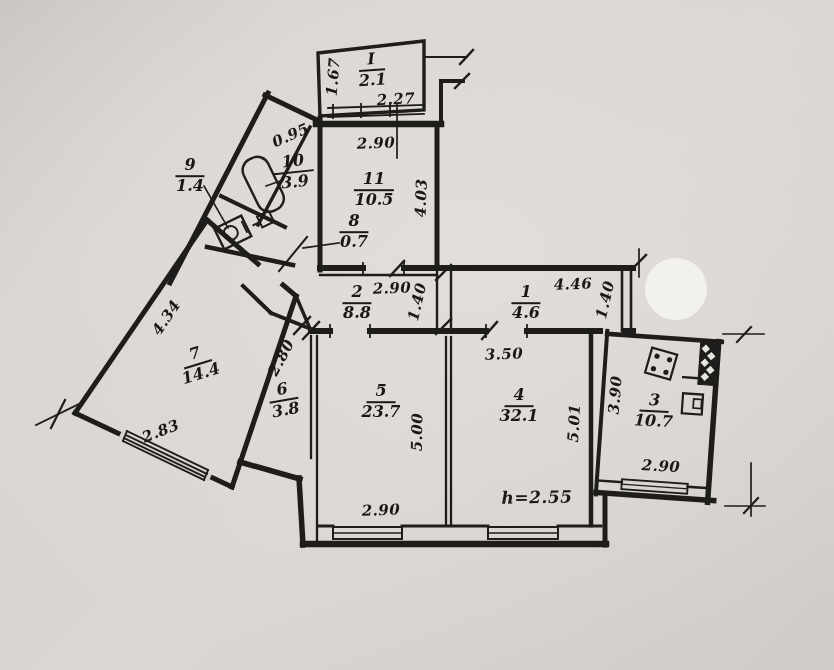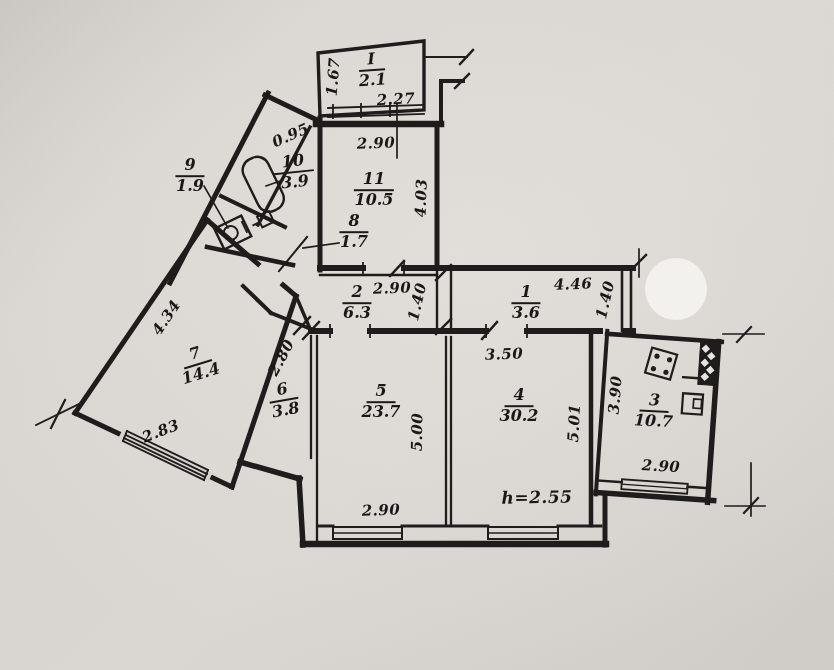--- a/index.html
+++ b/index.html
@@ -197,53 +197,53 @@
 <div class="lbl room" style="left:372px;top:70px;transform:translate(-50%,-50%) rotate(-4deg)">
   <div class="rl-num">I</div>
   <div class="rl-area">2.1</div>
 </div>
 <div class="lbl room" style="left:374px;top:190px;">
   <div class="rl-num">11</div>
   <div class="rl-area">10.5</div>
 </div>
 <div class="lbl room" style="left:354px;top:232px;">
   <div class="rl-num">8</div>
-  <div class="rl-area">1.7</div>
+  <div class="rl-area">0.7</div>
 </div>
 <div class="lbl room" style="left:294px;top:172px;transform:translate(-50%,-50%) rotate(-6deg)">
   <div class="rl-num">10</div>
   <div class="rl-area">3.9</div>
 </div>
 <div class="lbl room" style="left:190px;top:176px;">
   <div class="rl-num">9</div>
-  <div class="rl-area">1.9</div>
+  <div class="rl-area">1.4</div>
 </div>
 <div class="lbl room" style="left:357px;top:303px;">
   <div class="rl-num">2</div>
-  <div class="rl-area">6.3</div>
+  <div class="rl-area">8.8</div>
 </div>
 <div class="lbl room" style="left:526px;top:303px;">
   <div class="rl-num">1</div>
-  <div class="rl-area">3.6</div>
+  <div class="rl-area">4.6</div>
 </div>
 <div class="lbl room" style="left:198px;top:364px;transform:translate(-50%,-50%) rotate(-17deg)">
   <div class="rl-num">7</div>
   <div class="rl-area">14.4</div>
 </div>
 <div class="lbl room" style="left:284px;top:400px;transform:translate(-50%,-50%) rotate(-10deg)">
   <div class="rl-num">6</div>
   <div class="rl-area">3.8</div>
 </div>
 <div class="lbl room" style="left:381px;top:402px;">
   <div class="rl-num">5</div>
   <div class="rl-area">23.7</div>
 </div>
 <div class="lbl room" style="left:519px;top:406px;">
   <div class="rl-num">4</div>
-  <div class="rl-area">30.2</div>
+  <div class="rl-area">32.1</div>
 </div>
 <div class="lbl room" style="left:654px;top:411px;transform:translate(-50%,-50%) rotate(3deg)">
   <div class="rl-num">3</div>
   <div class="rl-area">10.7</div>
 </div>
 
 <div class="lbl dim" style="left:334px;top:77px;transform:translate(-50%,-50%) rotate(-85deg)">1.67</div>
 <div class="lbl dim" style="left:396px;top:100px;transform:translate(-50%,-50%) rotate(-3deg)">2.27</div>
 <div class="lbl dim" style="left:376px;top:144px;transform:translate(-50%,-50%) rotate(-2deg)">2.90</div>
 <div class="lbl dim" style="left:291px;top:136px;transform:translate(-50%,-50%) rotate(-24deg)">0.95</div>

